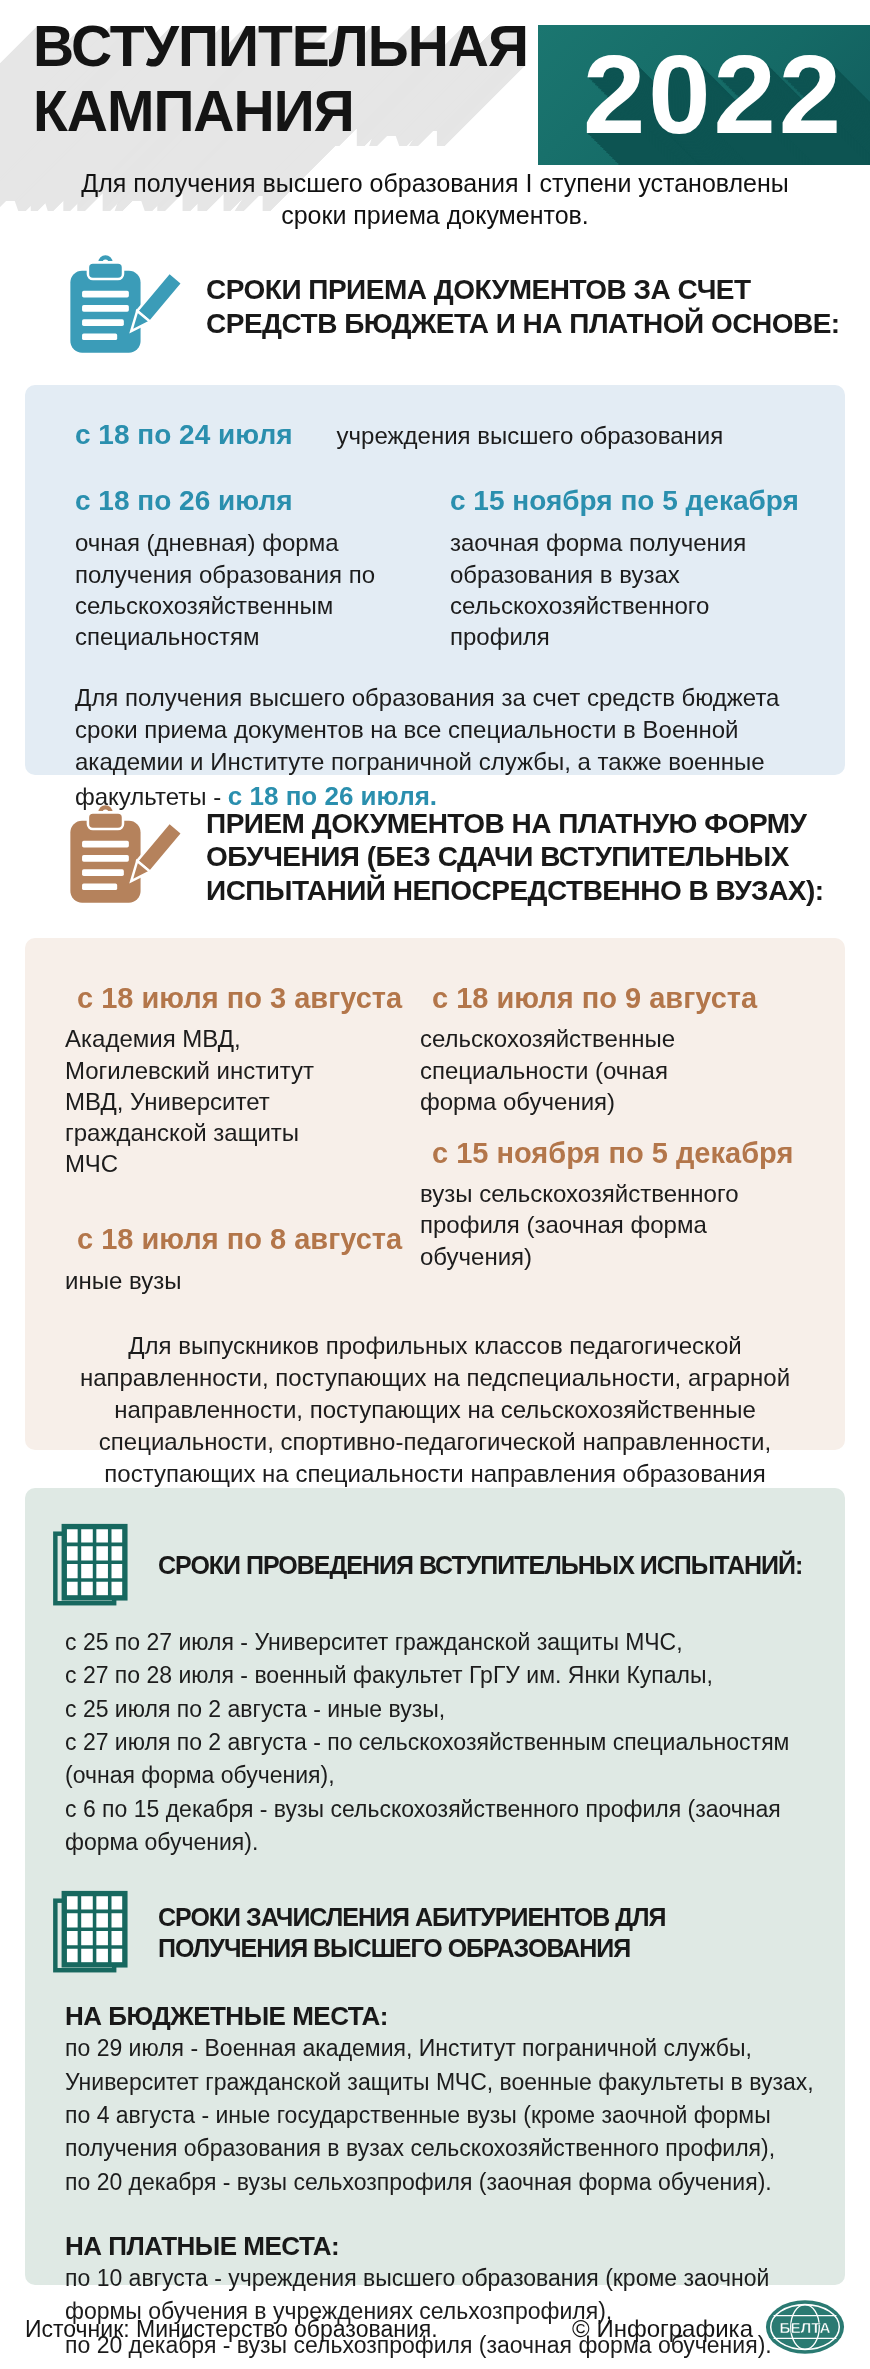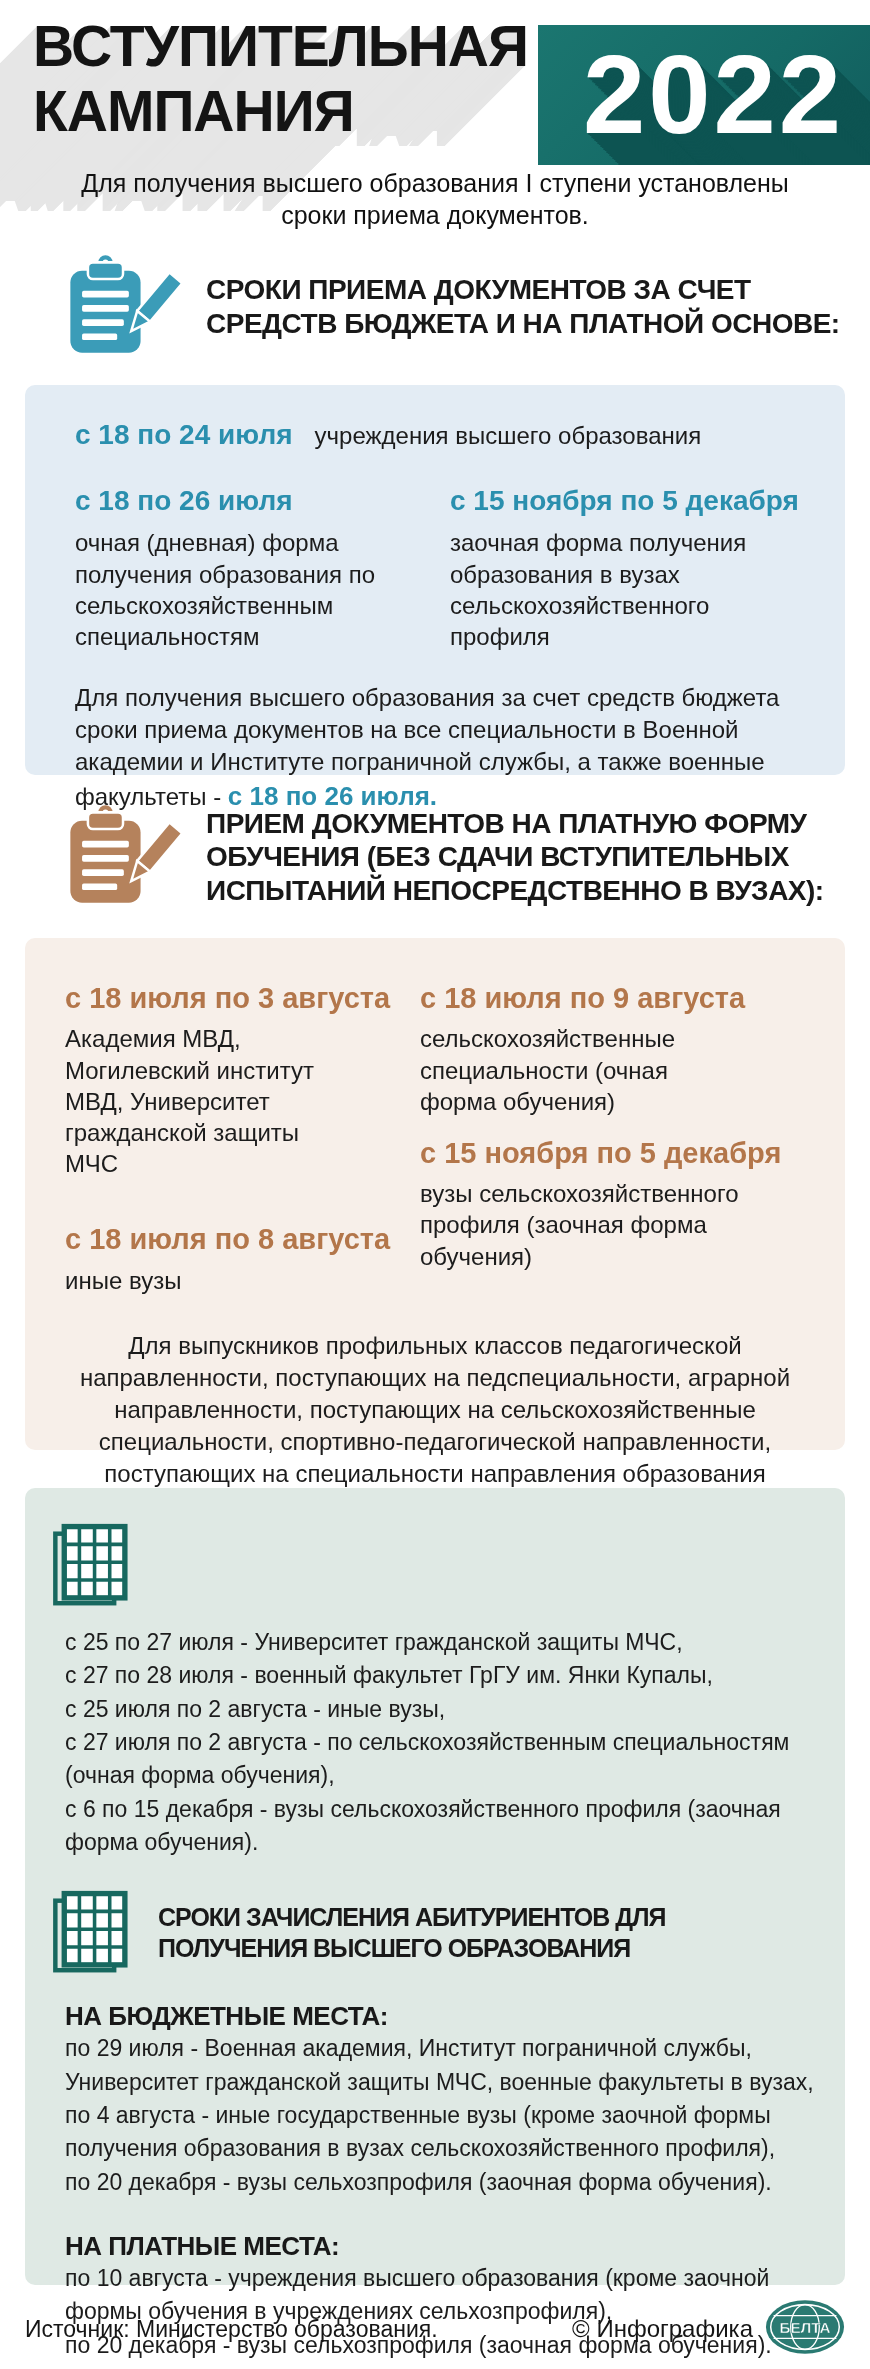--- a/index.html
+++ b/index.html
@@ -25,24 +25,24 @@
   .ic-brown{color:#b5825c;}
   .ic-green{color:#17685f;}
 
   
   .box{position:absolute;left:25px;width:820px;box-sizing:border-box;border-radius:10px;}
   .box1{top:385px;height:390px;background:#e3ecf4;padding:34px 45px 0 50px;}
   .box2{top:938px;height:512px;background:#f7efe9;padding:44px 40px 0 40px;}
   .box3{top:1488px;height:797px;background:#dfe9e4;padding:30px 25px 0 25px;}
 
   .date-teal{font-size:28px;font-weight:700;color:#2a8fae;line-height:1.15;}
-  .date-brown{font-size:29px;font-weight:700;color:#b3764a;line-height:1.15;}
+  .date-brown{font-size:29px;font-weight:700;color:#b3764a;line-height:1.15;margin-left:12px;}
   .body-txt{font-size:24px;line-height:1.3;color:#1c1c1c;}
 
-  .row1{display:flex;gap:22px;align-items:baseline;}
+  .row1{display:flex;gap:44px;align-items:baseline;}
   .cols{display:grid;grid-template-columns:375px auto;margin-top:34px;}
   .cols .body-txt{margin-top:10px;max-width:330px;}
   .note{margin-top:30px;text-align:left;font-size:24px;line-height:1.34;}
   .note .inline-date-teal{font-weight:700;color:#2a8fae;font-size:26px;}
 
   .cols2{display:grid;grid-template-columns:355px auto;}
   .cols2 .body-txt{margin-top:8px;}
   .entry .body-txt{max-width:320px;}
   .entry.l .body-txt{max-width:265px;}
   .entry.gap1{margin-top:44px;}
@@ -173,20 +173,21 @@
           <rect x="6" y="16" width="66" height="78" fill="none" stroke="currentColor" stroke-width="5"></rect>
           <rect x="16" y="8" width="68" height="80" fill="#fff" stroke="currentColor" stroke-width="6"></rect>
           <line x1="33" y1="8" x2="33" y2="88" stroke="currentColor" stroke-width="4"></line>
           <line x1="50" y1="8" x2="50" y2="88" stroke="currentColor" stroke-width="4"></line>
           <line x1="67" y1="8" x2="67" y2="88" stroke="currentColor" stroke-width="4"></line>
           <line x1="16" y1="28" x2="84" y2="28" stroke="currentColor" stroke-width="4"></line>
           <line x1="16" y1="48" x2="84" y2="48" stroke="currentColor" stroke-width="4"></line>
           <line x1="16" y1="68" x2="84" y2="68" stroke="currentColor" stroke-width="4"></line>
         </svg>
       </span>
+      <div class="b3-heading">СРОКИ ПРОВЕДЕНИЯ ВСТУПИТЕЛЬНЫХ ИСПЫТАНИЙ:</div>
     </div>
     <div class="b3-lines">
       <div>с 25 по 27 июля - Университет гражданской защиты МЧС,</div>
       <div>с 27 по 28 июля - военный факультет ГрГУ им. Янки Купалы,</div>
       <div>с 25 июля по 2 августа - иные вузы,</div>
       <div>с 27 июля по 2 августа - по сельскохозяйственным специальностям (очная форма обучения),</div>
       <div>с 6 по 15 декабря - вузы сельскохозяйственного профиля (заочная форма обучения).</div>
     </div>
 
     <div class="b3-hdr second">

